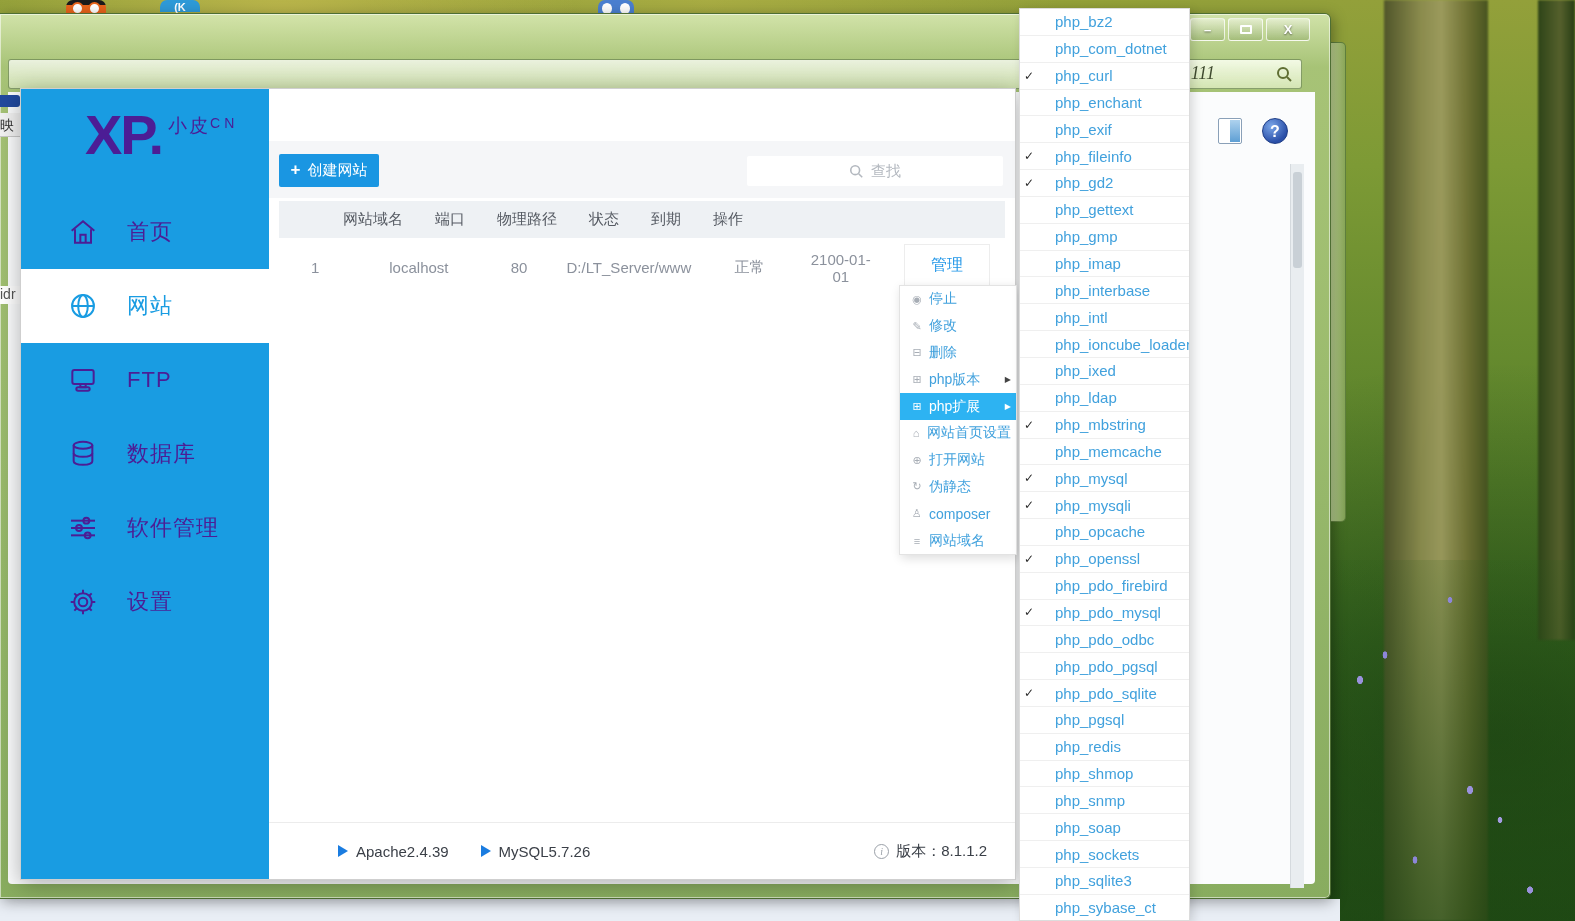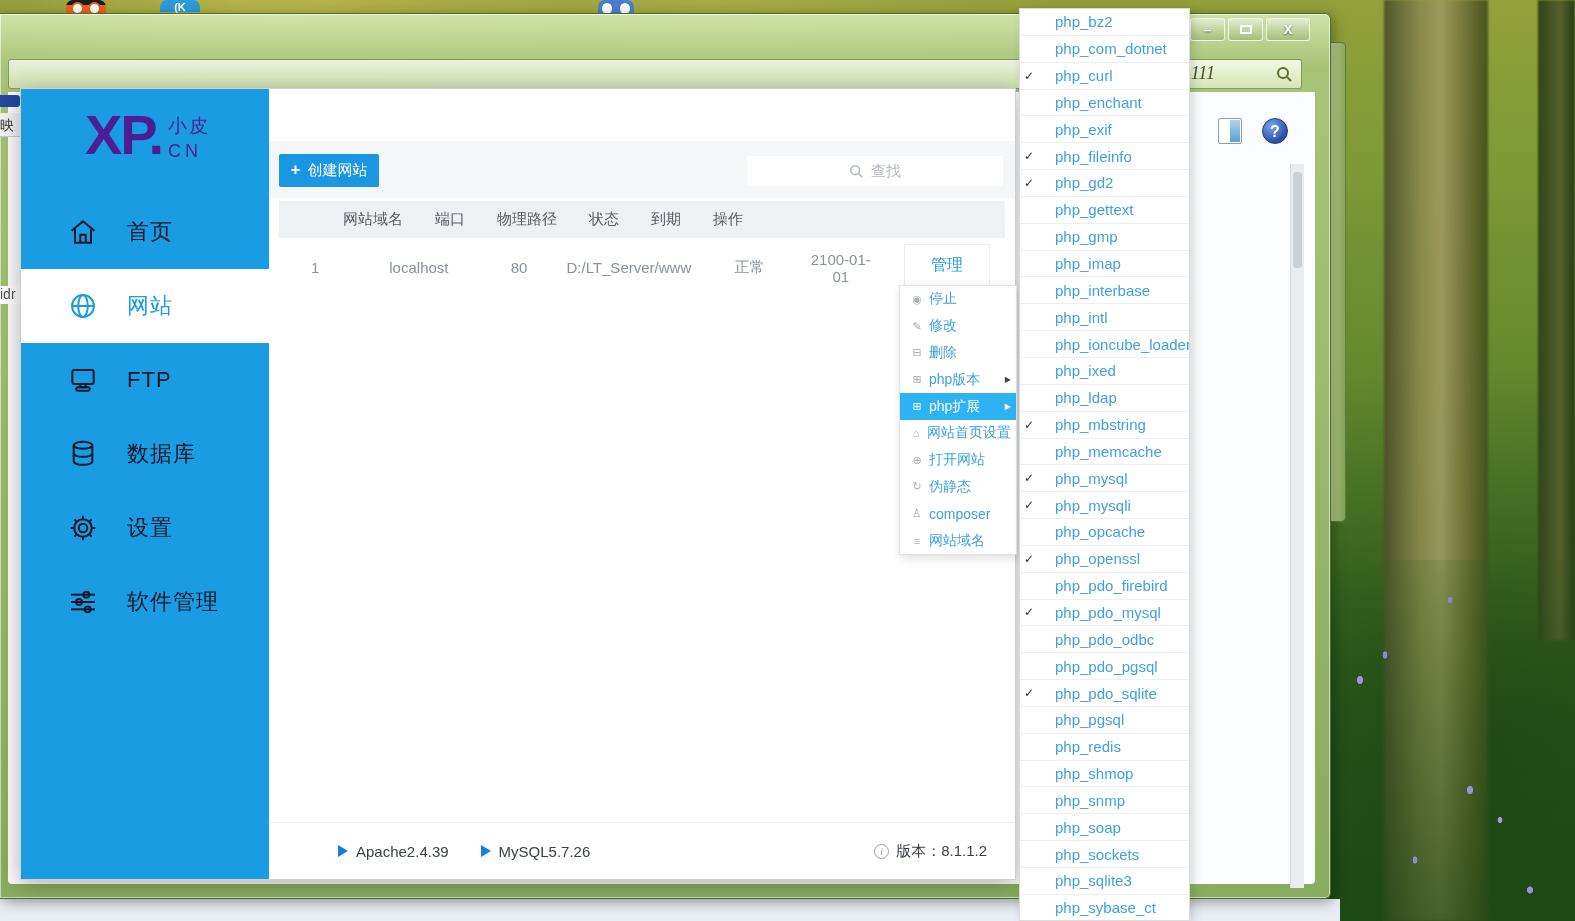--- a/index.html
+++ b/index.html
@@ -88,25 +88,25 @@
   #frag-ying { left:0; top:113px; width:23px; height:24px; background:#f2f2f2; border-bottom:1px solid #c9c9c9;
     font-size:14px; color:#333; line-height:24px; z-index:3; }
   #frag-idr { left:0; top:286px; width:26px; height:18px; background:#fff; color:#555; font-size:14px; z-index:3; }
 
   
   #win-xp { left:20px; top:88px; width:996px; height:792px; background:#fff; z-index:4;
     border:1px solid #cfcfcf; box-shadow:0 5px 22px rgba(0,0,0,.3); }
   #sidebar { left:0; top:0; width:248px; height:790px; background:#199ce2; }
   #logo { position:absolute; left:44px; top:14px; display:flex; align-items:flex-start; color:#4c1d95;margin-left:20px; }
   #logo .xp { font-size:56px; font-weight:bold; letter-spacing:-2px; line-height:64px; }
-  #logo .sub { margin-left:6px; margin-top:10px; display:flex; flex-direction:column; }
+  #logo .sub { margin-left:6px; margin-top:10px; display:flex; flex-direction:row; }
   #logo .sub span:first-child { font-size:19px; letter-spacing:2px; }
-  #logo .sub span:last-child  { font-size:18px; letter-spacing:4px; margin-top:2px; }
+  #logo .sub span:last-child  { font-size:14px; letter-spacing:4px; margin-top:2px; }
   #side-items { position:absolute; left:0; top:106px; width:248px; }
-  .side-item { display:flex; align-items:center; height:74px; padding-left:46px; color:#0f172a; font-size:22px;
+  .side-item { display:flex; align-items:center; height:74px; padding-left:46px; color:#4c1d95; font-size:22px;
     letter-spacing:1px; cursor:pointer; }
   .side-item svg { width:32px; height:32px; margin-right:28px; stroke:currentColor; fill:none; stroke-width:1.5; }
   .side-item.active { background:#fff; color:#199ce2; }
 
   #content { position:absolute; left:248px; top:0; right:0; bottom:0; }
   #xp-titlebar { position:absolute; left:0; top:0; right:0; height:52px; background:#fff; display:flex; align-items:center; }
   #xp-titlebar .title { font-size:16px; color:#333; margin-left:10px; }
   #spk { margin-left:13px; }
   #xp-menu-btn { position:absolute; right:78px; top:19px; width:18px; cursor:pointer; }
   #xp-menu-btn i { display:block; height:2px; background:#444; margin-bottom:4px; }
@@ -249,38 +249,38 @@
               <ellipse cx="12" cy="5.5" rx="7" ry="2.6"></ellipse>
               <path d="M5 5.5 V17.5 C5 19 8.1 20.1 12 20.1 C15.9 20.1 19 19 19 17.5 V5.5"></path>
               <path d="M5 11.5 C5 13 8.1 14.1 12 14.1 C15.9 14.1 19 13 19 11.5"></path>
             </svg>
 
             <span>数据库</span>
           </div>
           <div class="side-item">
 
             <svg viewBox="0 0 24 24">
-              <circle cx="12" cy="12" r="3.2"></circle>
-              <circle cx="12" cy="12" r="6.6"></circle>
-              <path d="M12 2.8 V5.4 M12 18.6 V21.2 M2.8 12 H5.4 M18.6 12 H21.2 M5.5 5.5 L7.3 7.3 M16.7 16.7 L18.5 18.5 M18.5 5.5 L16.7 7.3 M7.3 16.7 L5.5 18.5"></path>
-            </svg>
-            <span>设置</span>
-          </div>
-          <div class="side-item">
-
-            <svg viewBox="0 0 24 24">
               <line x1="3" y1="6.5" x2="21" y2="6.5"></line>
               <circle cx="14.5" cy="6.5" r="2.2"></circle>
               <line x1="3" y1="12" x2="21" y2="12"></line>
               <circle cx="9" cy="12" r="2.2"></circle>
               <line x1="3" y1="17.5" x2="21" y2="17.5"></line>
               <circle cx="15.5" cy="17.5" r="2.2"></circle>
             </svg>
 
             <span>软件管理</span>
+          </div>
+          <div class="side-item">
+
+            <svg viewBox="0 0 24 24">
+              <circle cx="12" cy="12" r="3.2"></circle>
+              <circle cx="12" cy="12" r="6.6"></circle>
+              <path d="M12 2.8 V5.4 M12 18.6 V21.2 M2.8 12 H5.4 M18.6 12 H21.2 M5.5 5.5 L7.3 7.3 M16.7 16.7 L18.5 18.5 M18.5 5.5 L16.7 7.3 M7.3 16.7 L5.5 18.5"></path>
+            </svg>
+            <span>设置</span>
           </div>
         </div>
     </div>
 
     <div id="content">
 
       <div id="xp-toolbar">
         <div id="btn-create">
           <span class="plus">+</span>
           <span>创建网站</span>

